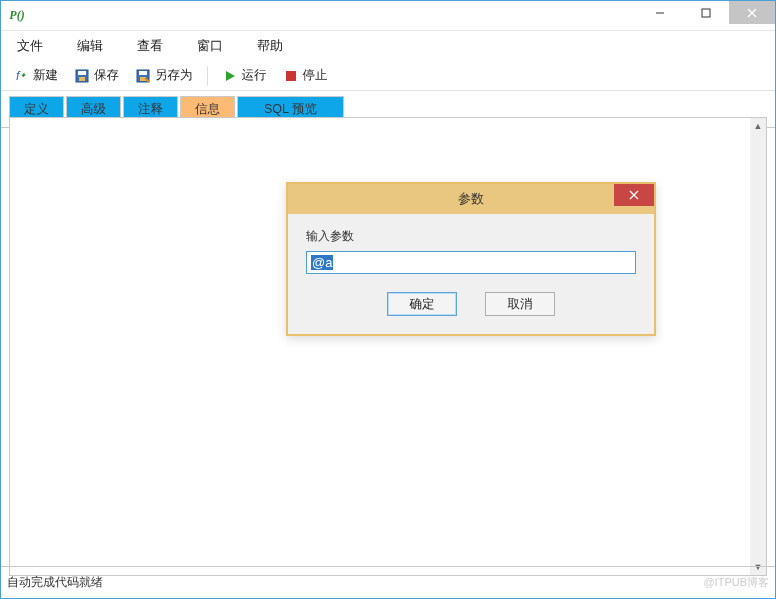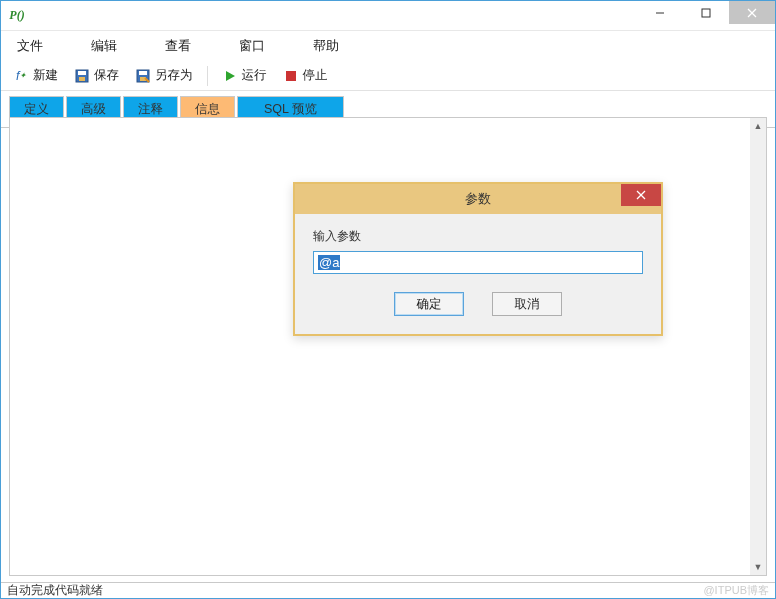--- a/index.html
+++ b/index.html
@@ -52,21 +52,21 @@
   .win-btn.close-disabled {
     background:#c5c5c5; color:#fff;
     width:46px;
   }
   
   .menubar {
     height: 30px;
     display:flex;
     align-items:center;
     padding: 0 4px;
-    gap: 24px;
+    gap: 10px;
   }
   .menuitem {
     padding: 4px 12px;
     color:#222;
     font-size:13px;
   }
   
   .toolbar {
     height: 30px;
     display:flex;
@@ -119,32 +119,32 @@
   }
   .vscroll {
     position:absolute; right:0; top:0; bottom:0; width:16px;
     background:#f0f0f0;
     display:flex; flex-direction:column; justify-content:space-between;
   }
   .scroll-arrow { height:16px; display:flex; align-items:center; justify-content:center; color:#666; font-size:9px;}
   
   .statusbar {
     position:absolute; bottom:0; left:0; right:0;
-    height:16px;
+    height:32px;
     border-top:1px solid #c9c9c9;
     display:flex; align-items:center;
     padding: 0 6px;
     font-size:12px; color:#333;
     justify-content:space-between;
   }
   .watermark { color:#ccc; font-size:11px; }
   
   .dialog {
     position:absolute;
-    left: 292px; top: 181px;
+    left: 285px; top: 181px;
     width: 370px;
     border: 2px solid #e6c06a;
     background:#f0f0f0;
     box-shadow: 0 3px 10px rgba(0,0,0,0.15);
   }
   .dlg-title {
     height:30px; background:#e9c780;
     display:flex; align-items:center; justify-content:center;
     color:#333; font-size:13px;
     position:relative;

